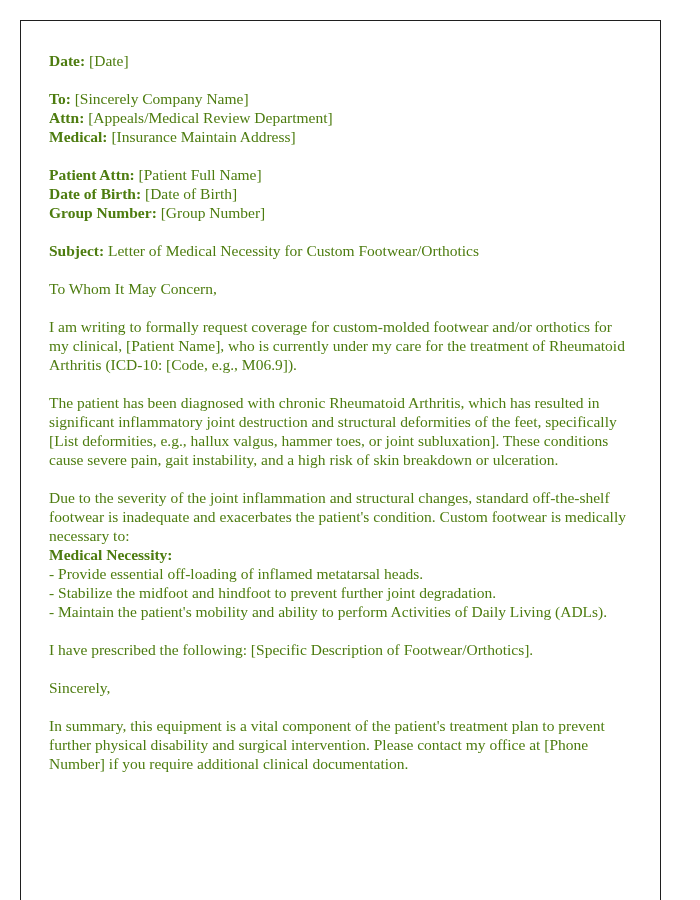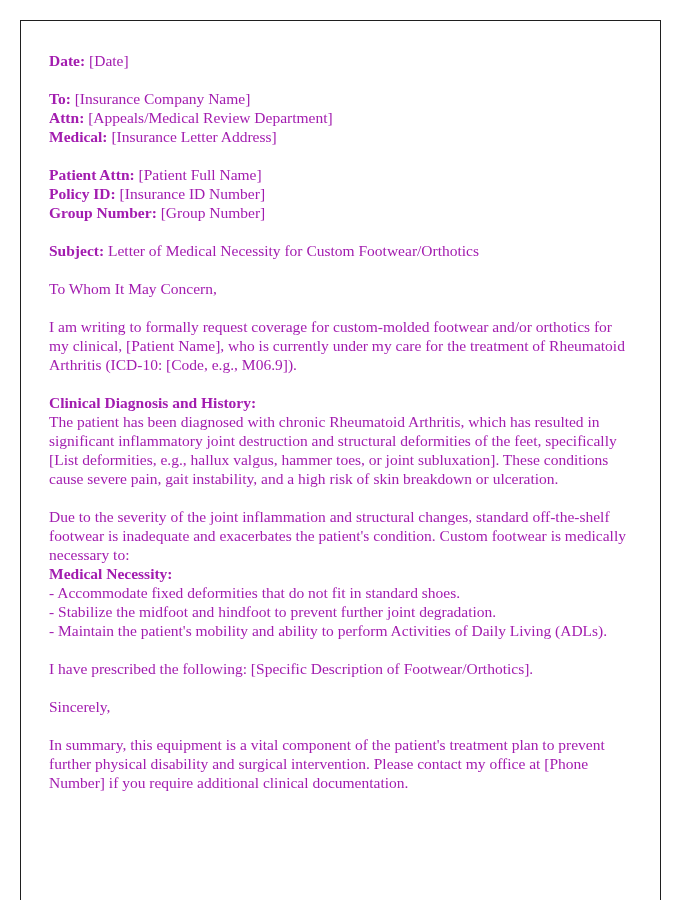--- a/index.html
+++ b/index.html
@@ -17,65 +17,64 @@
     top: 20px;
     width: 641px;
     height: 880px;
     border: 1px solid #1f1f1f;
     border-bottom: none;
     background: #ffffff;
     padding: 30px 28px 0 28px;
     font-family: "Liberation Serif", "DejaVu Serif", serif;
     font-size: 15.5px;
     line-height: 19px;
-    color: #a21caf;
+    color: #4d7c0f;
   }
   .block { margin: 0 0 19px 0; }
   .line { margin: 0; }
   .b { font-weight: bold; }
   p { margin: 4px 0 19px 0; }
 </style>
 </head>
 <body>
 
 <div class="page">
 
   <div class="block">
     <div class="line"><span class="b">Date:</span><span> [Date]</span></div>
   </div>
 
   <div class="block">
-    <div class="line"><span class="b">To:</span><span> [Insurance Company Name]</span></div>
+    <div class="line"><span class="b">To:</span><span> [Sincerely Company Name]</span></div>
     <div class="line"><span class="b">Attn:</span><span> [Appeals/Medical Review Department]</span></div>
-    <div class="line"><span class="b">Medical:</span><span> [Insurance Letter Address]</span></div>
+    <div class="line"><span class="b">Medical:</span><span> [Insurance Maintain Address]</span></div>
   </div>
 
   <div class="block">
     <div class="line"><span class="b">Patient Attn:</span><span> [Patient Full Name]</span></div>
-    <div class="line"><span class="b">Policy ID:</span><span> [Insurance ID Number]</span></div>
+    <div class="line"><span class="b">Date of Birth:</span><span> [Date of Birth]</span></div>
     <div class="line"><span class="b">Group Number:</span><span> [Group Number]</span></div>
   </div>
 
   <div class="block">
     <div class="line"><span class="b">Subject:</span><span> Letter of Medical Necessity for Custom Footwear/Orthotics</span></div>
   </div>
 
   <p>To Whom It May Concern,</p>
 
   <p>I am writing to formally request coverage for custom-molded footwear and/or orthotics for my clinical, [Patient Name], who is currently under my care for the treatment of Rheumatoid Arthritis (ICD-10: [Code, e.g., M06.9]).</p>
 
   <div class="block">
-    <div class="line b">Clinical Diagnosis and History:</div>
     <div class="line">The patient has been diagnosed with chronic Rheumatoid Arthritis, which has resulted in significant inflammatory joint destruction and structural deformities of the feet, specifically [List deformities, e.g., hallux valgus, hammer toes, or joint subluxation]. These conditions cause severe pain, gait instability, and a high risk of skin breakdown or ulceration.</div>
   </div>
 
   <div class="block">
     <div class="line">Due to the severity of the joint inflammation and structural changes, standard off-the-shelf footwear is inadequate and exacerbates the patient's condition. Custom footwear is medically necessary to:</div>
     <div class="line b">Medical Necessity:</div>
-    <div class="line">- Accommodate fixed deformities that do not fit in standard shoes.</div>
+    <div class="line">- Provide essential off-loading of inflamed metatarsal heads.</div>
     <div class="line">- Stabilize the midfoot and hindfoot to prevent further joint degradation.</div>
     <div class="line">- Maintain the patient's mobility and ability to perform Activities of Daily Living (ADLs).</div>
   </div>
 
   <div class="block">
     <div class="line">I have prescribed the following: [Specific Description of Footwear/Orthotics].</div>
   </div>
 
   <p>Sincerely,</p>
 

